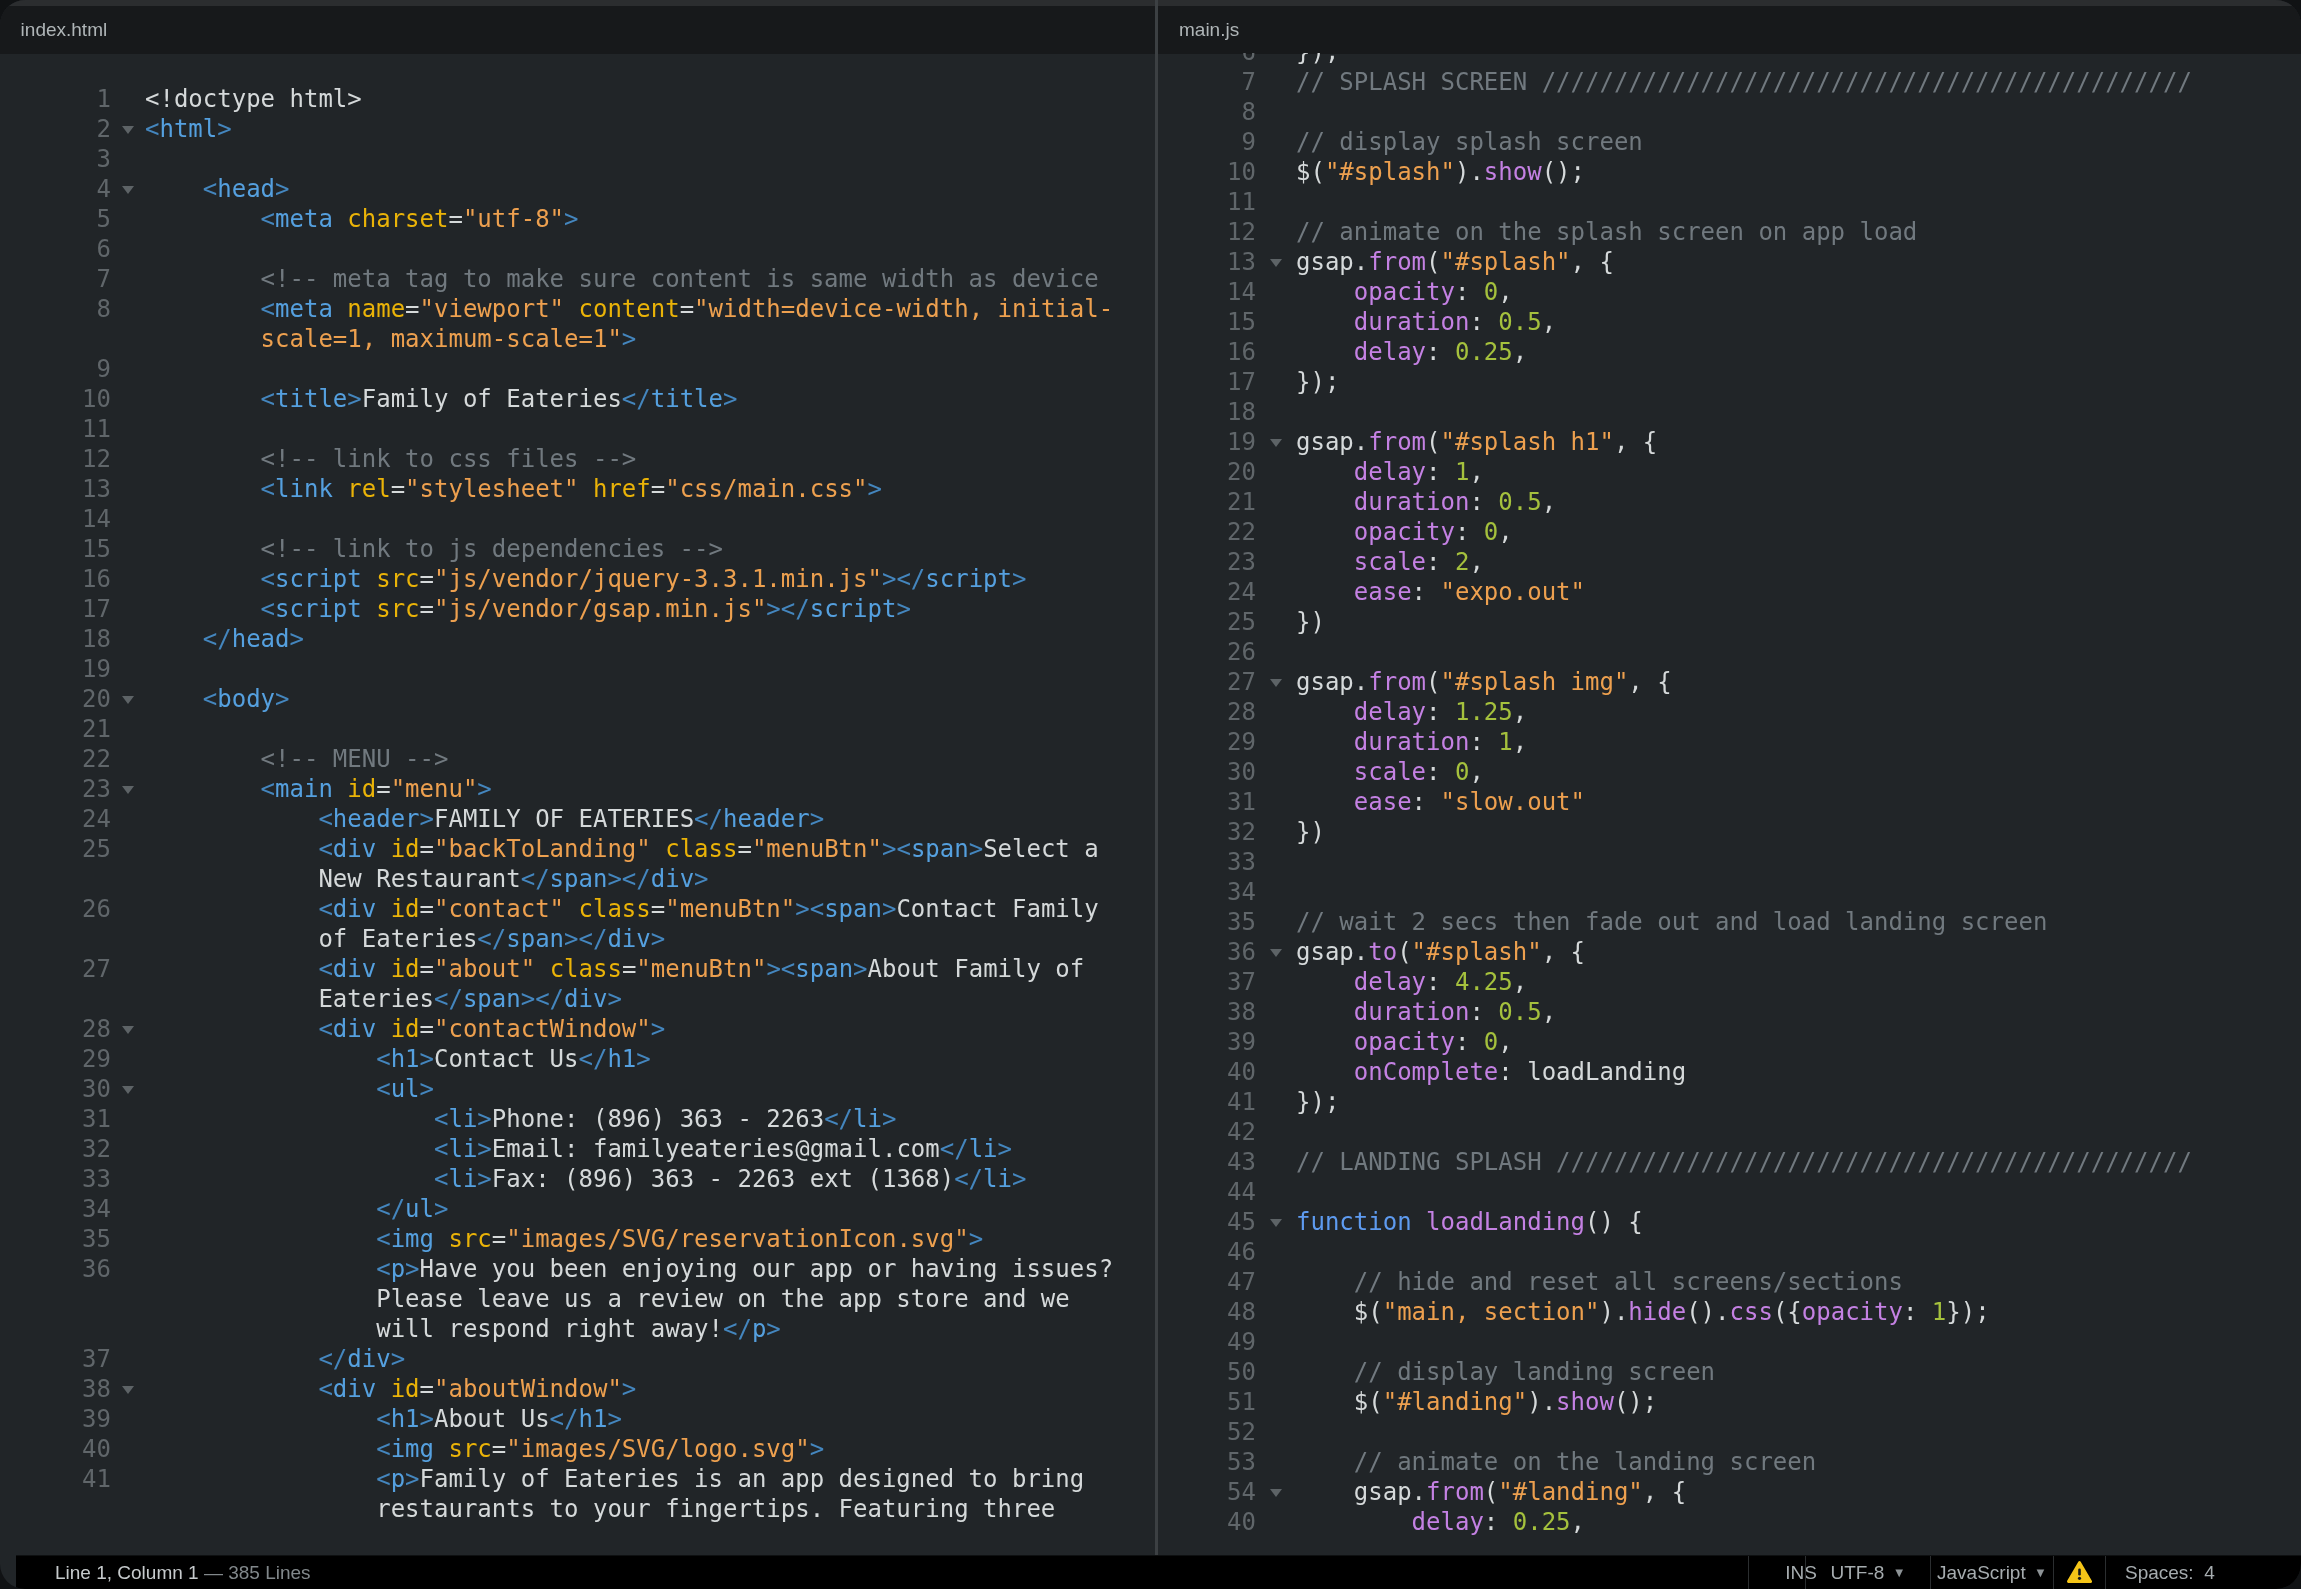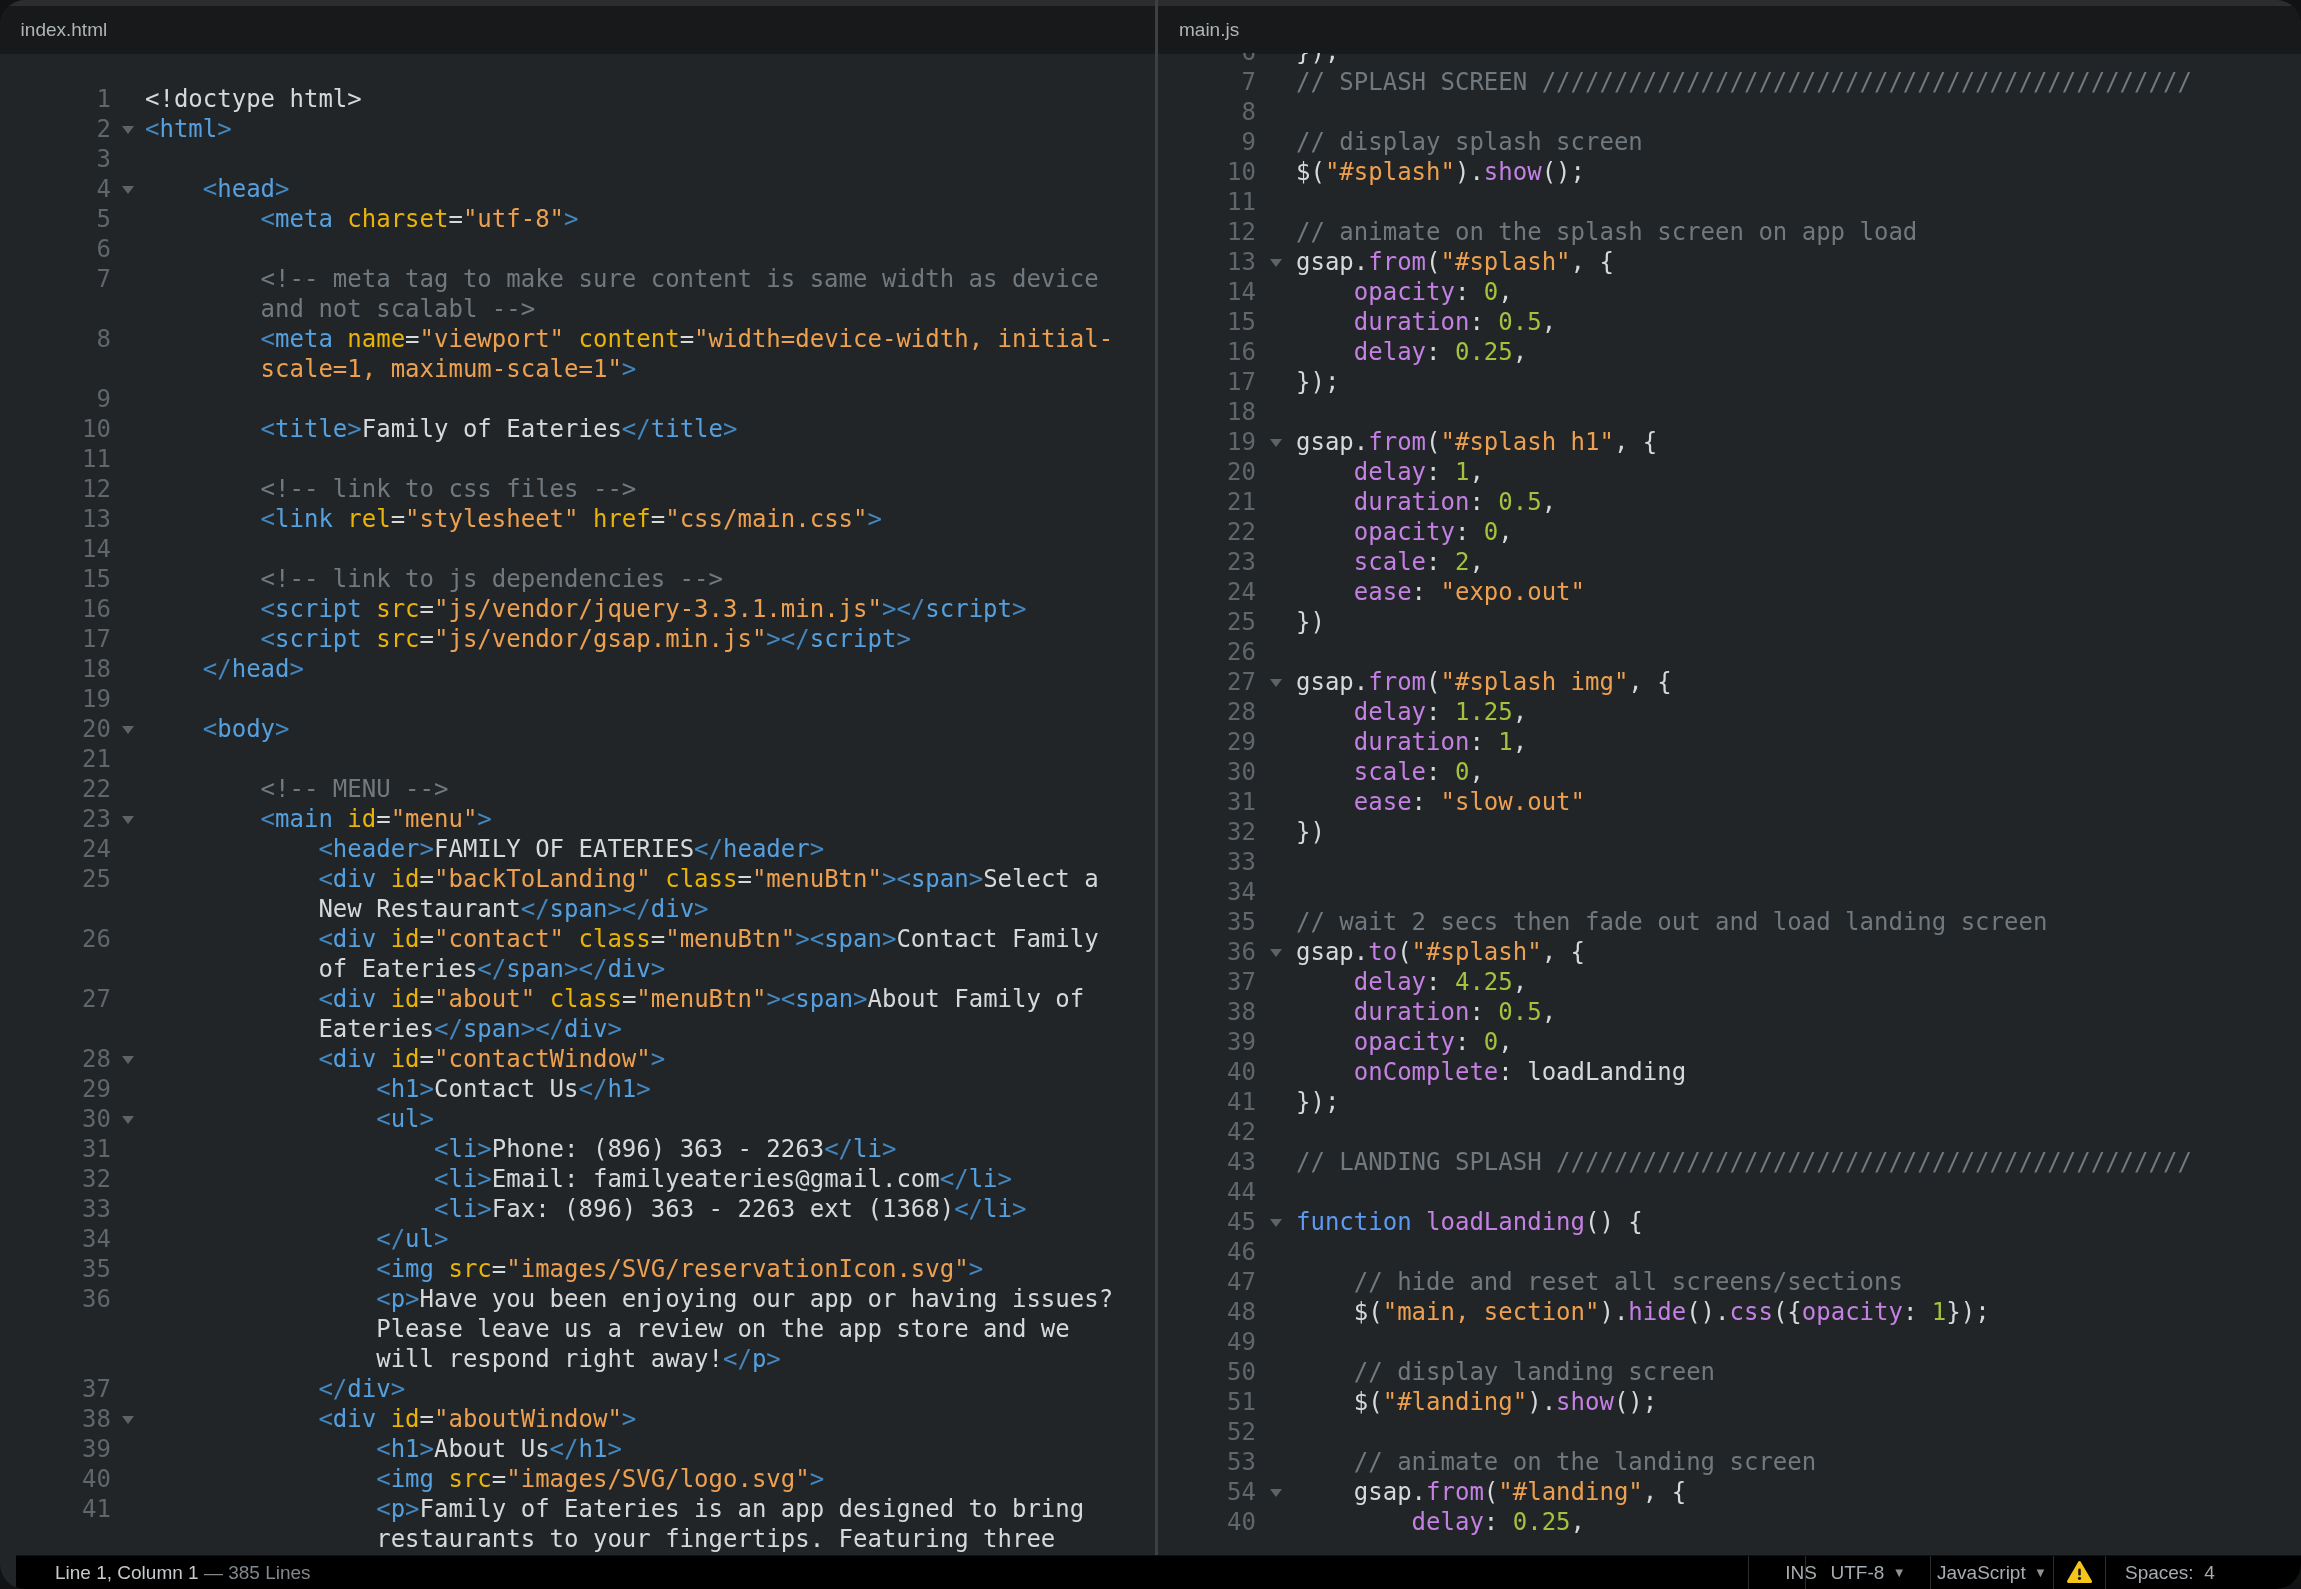--- a/index.html
+++ b/index.html
@@ -92,25 +92,20 @@
           <div class="gut">6</div>
           <div class="foldslot"></div>
           <div class="code"></div>
         </div>
         <div class="row">
           <div class="gut">7</div>
           <div class="foldslot"></div>
           <div class="code"><span class="t-w">        </span><span class="t-c">&lt;!-- meta tag to make sure content is same width as device</span></div>
         </div>
         <div class="row">
-          <div class="gut"></div>
-          <div class="foldslot"></div>
-          <div class="code"><span class="t-w">        </span><span class="t-c">and not scalabl --&gt;</span></div>
-        </div>
-        <div class="row">
           <div class="gut">8</div>
           <div class="foldslot"></div>
           <div class="code"><span class="t-w">        </span><span class="t-pb">&lt;</span><span class="t-b">meta</span><span class="t-w"> </span><span class="t-g">name</span><span class="t-w">=</span><span class="t-o">"viewport"</span><span class="t-w"> </span><span class="t-g">content</span><span class="t-w">=</span><span class="t-o">"width=device-width, initial-</span></div>
         </div>
         <div class="row">
           <div class="gut"></div>
           <div class="foldslot"></div>
           <div class="code"><span class="t-w">        </span><span class="t-o">scale=1, maximum-scale=1"</span><span class="t-pb">&gt;</span></div>
         </div>
         <div class="row">

